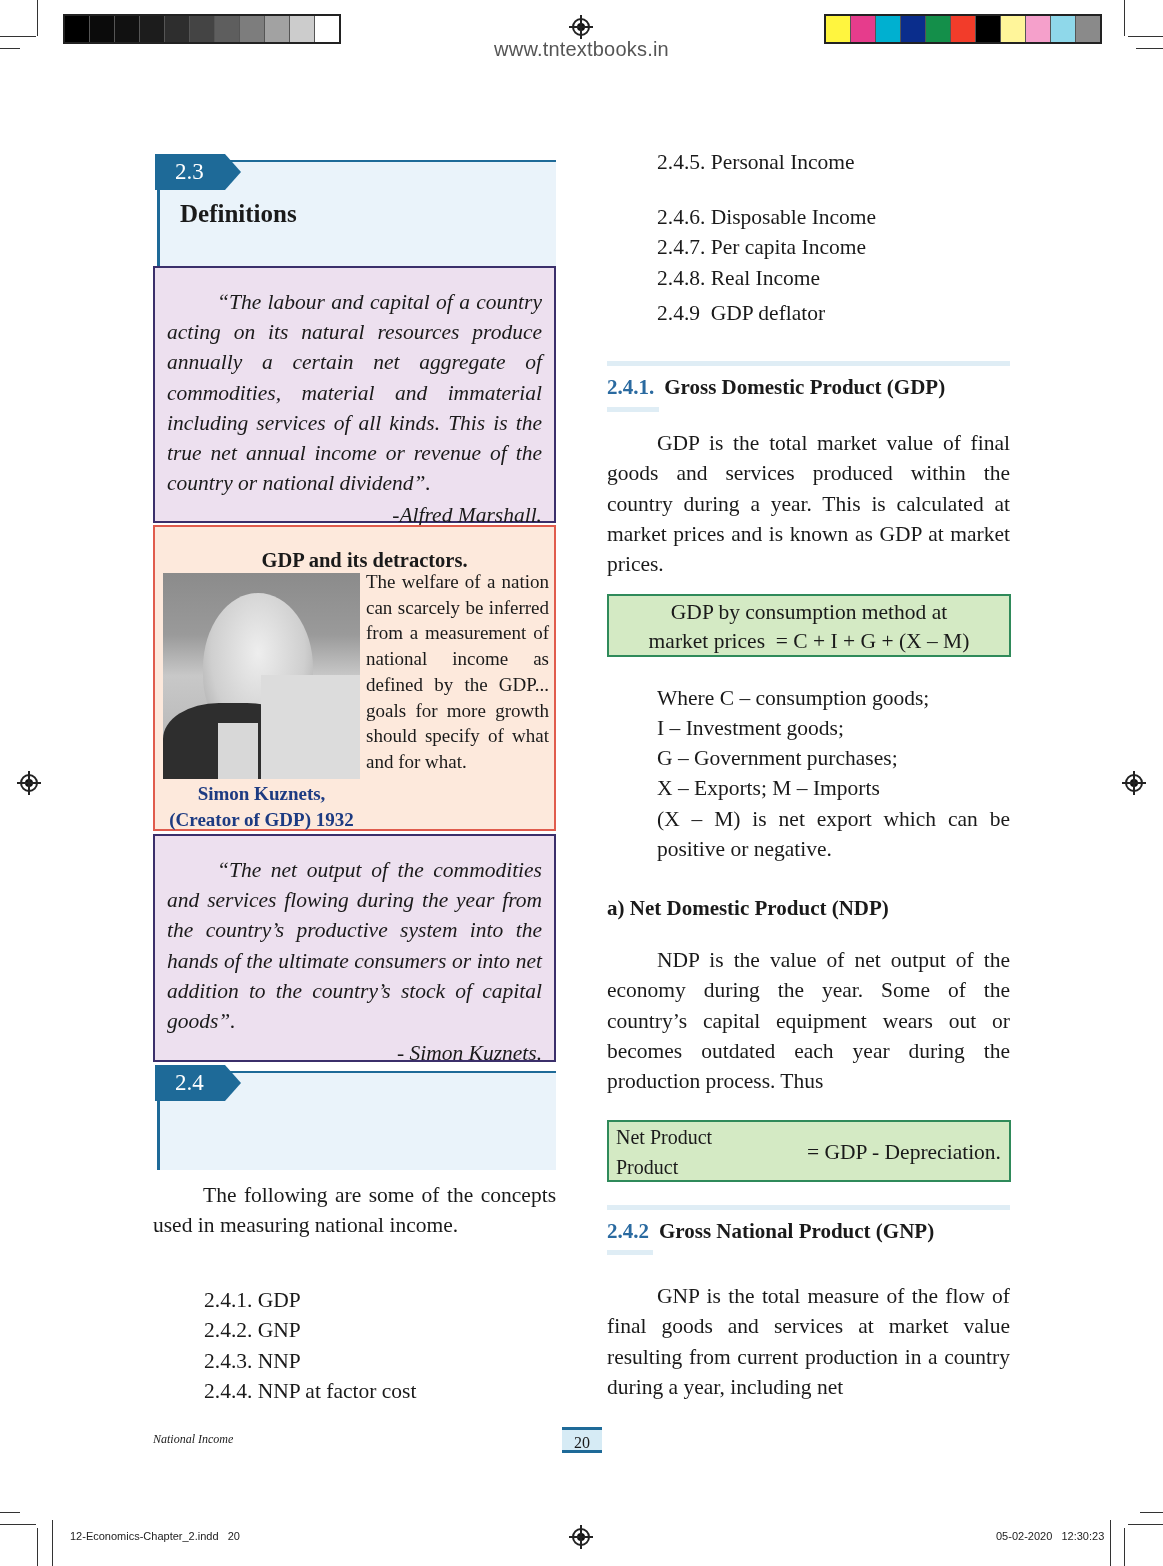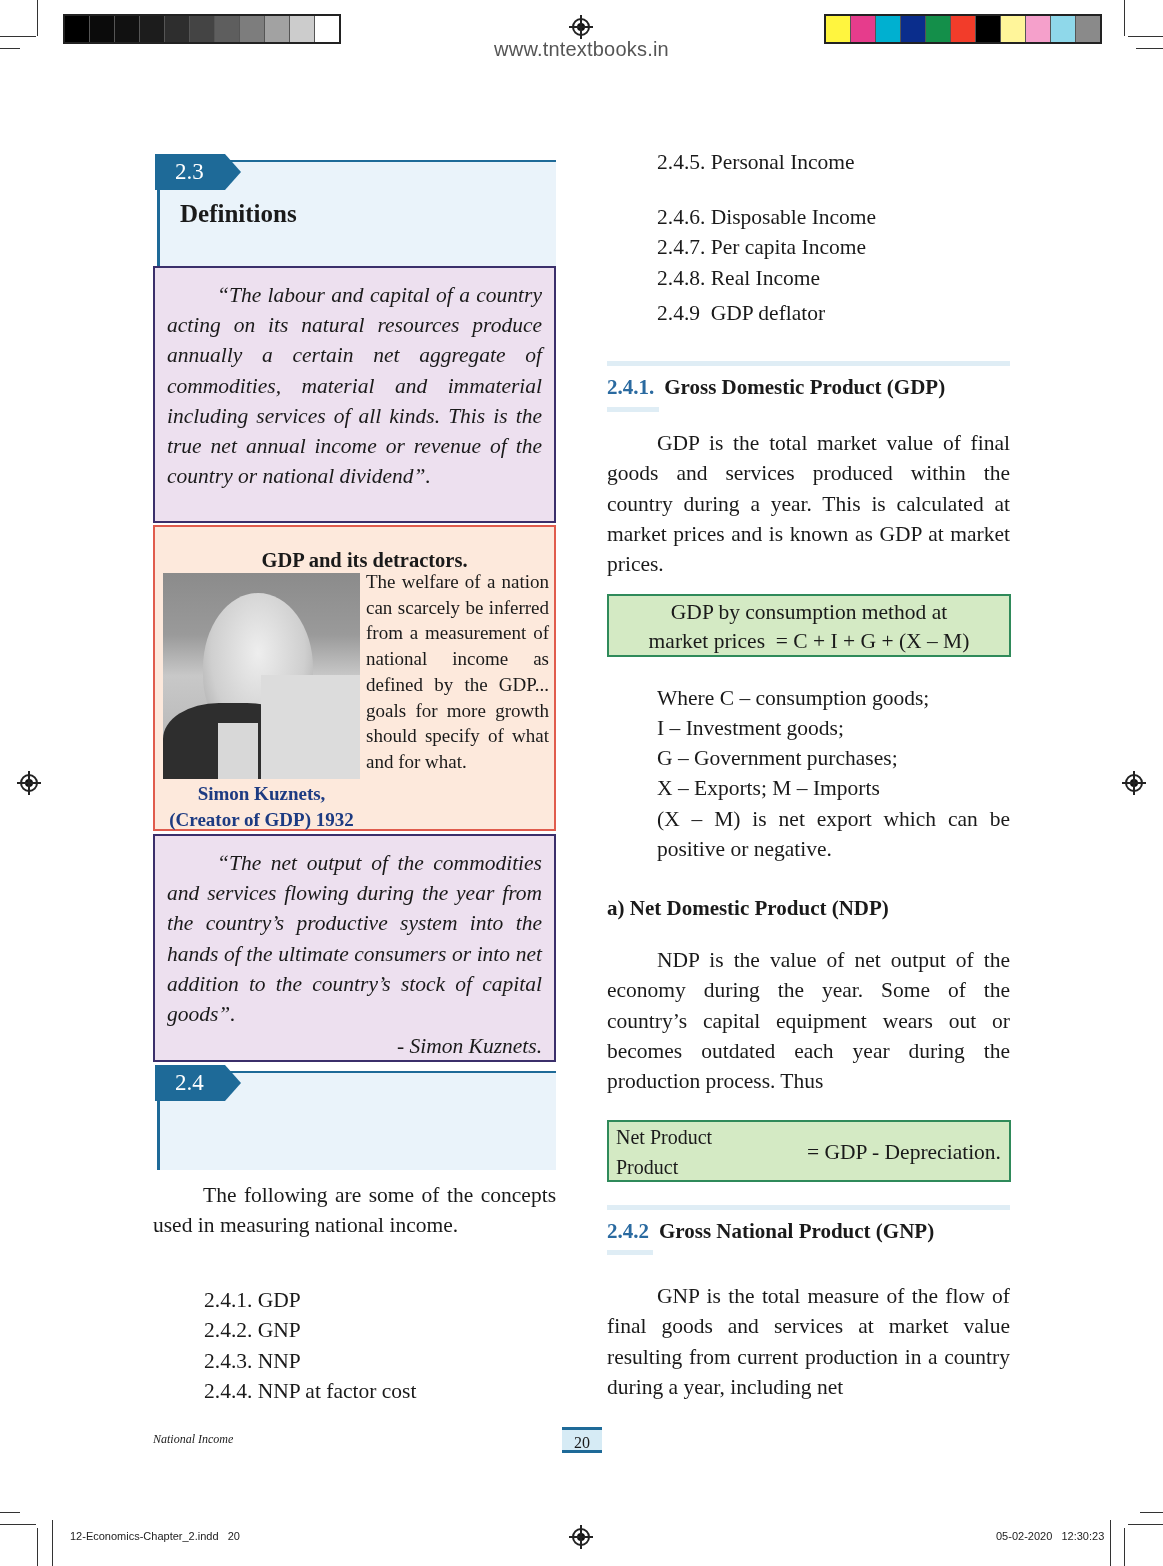--- a/index.html
+++ b/index.html
@@ -22,21 +22,21 @@
   .site-url { position: absolute; top: 38px; left: 0; width: 1163px; text-align: center;
               font-family: "Liberation Sans", "DejaVu Sans", sans-serif; font-size: 20px; color: #555; letter-spacing: 0.2px; }
 
   
   .sec-head { position: absolute; left: 157px; width: 399px; background: #eaf3fa; border-left: 3px solid #1e6a98; border-top: 2px solid #1e6a98; box-sizing: border-box; }
   .sec-tab { position: absolute; left: -5px; top: -8px; height: 36px; width: 70px; background: #1e6a98; color: #fff; font-size: 23px; line-height: 36px; padding-left: 20px; box-sizing: border-box; }
   .sec-tab::after { content: ""; position: absolute; right: -16px; top: 0; border-top: 18px solid transparent; border-bottom: 18px solid transparent; border-left: 16px solid #1e6a98; }
   .sec-title { position: absolute; left: 20px; font-weight: bold; font-size: 25px; line-height: 30px; }
 
   
-  .quote { position: absolute; left: 153px; width: 403px; background: #ede0ef; border: 2px solid #3b2f6b; box-sizing: border-box; padding: 12px 12px 0 12px; }
+  .quote { position: absolute; left: 153px; width: 403px; background: #ede0ef; border: 2px solid #3b2f6b; box-sizing: border-box; padding: 19px 12px 0 12px; }
   .quote p { margin: 0; font-style: italic; font-size: 21.5px; line-height: 30.2px; text-align: justify; text-indent: 50px; }
   .quote .author { text-align: right; font-style: italic; font-size: 21.5px; line-height: 30px; margin-top: 2px; }
 
   
   .detract { position: absolute; left: 153px; top: 525px; width: 403px; height: 306px; background: #fde9dc; border: 2px solid #e05c4d; box-sizing: border-box; }
   .detract h3 { margin: 10px; position: absolute; top: 12px; left: 0; width: 100%; text-align: center; font-size: 20.5px; font-weight: bold; }
   .photo { position: absolute; left: 8px; top: 46px; width: 197px; height: 206px; overflow: hidden;
            background: linear-gradient(180deg, #8b8b8b 0%, #9a9a9a 30%, #c8c8c8 50%, #b0b0b0 100%); }
   .photo .head { position: absolute; left: 40px; top: 20px; width: 110px; height: 150px; border-radius: 50% 50% 45% 45%; background: radial-gradient(ellipse at 50% 40%, #eeeeee 0%, #cfcfcf 60%, #9f9f9f 100%); }
   .photo .suit { position: absolute; left: 0; top: 130px; width: 140px; height: 90px; background: #2e2e2e; border-radius: 40% 40% 0 0; }
@@ -122,20 +122,21 @@
 
 <div class="site-url">www.tntextbooks.in</div>
 
 <div class="sec-head" style="top:160px;height:115px;">
   <div class="sec-tab">2.3</div>
   <div class="sec-title" style="top:37px;">Definitions</div>
 </div>
 
 <div class="quote" style="top:266px;height:257px;">
   <p>“The labour and capital of a country acting on its natural resources produce annually a certain net aggregate of commodities, material and immaterial including services of all kinds. This is the true net annual income or revenue of the country or national dividend”.</p>
+  <div class="author">-Alfred Marshall.</div>
 </div>
 
 <div class="detract">
   <h3>GDP and its detractors.</h3>
   <div class="photo">
     <div class="head"></div>
       <div class="suit"></div>
       <div class="shirt"></div>
       <div class="mask"></div>
   </div>

